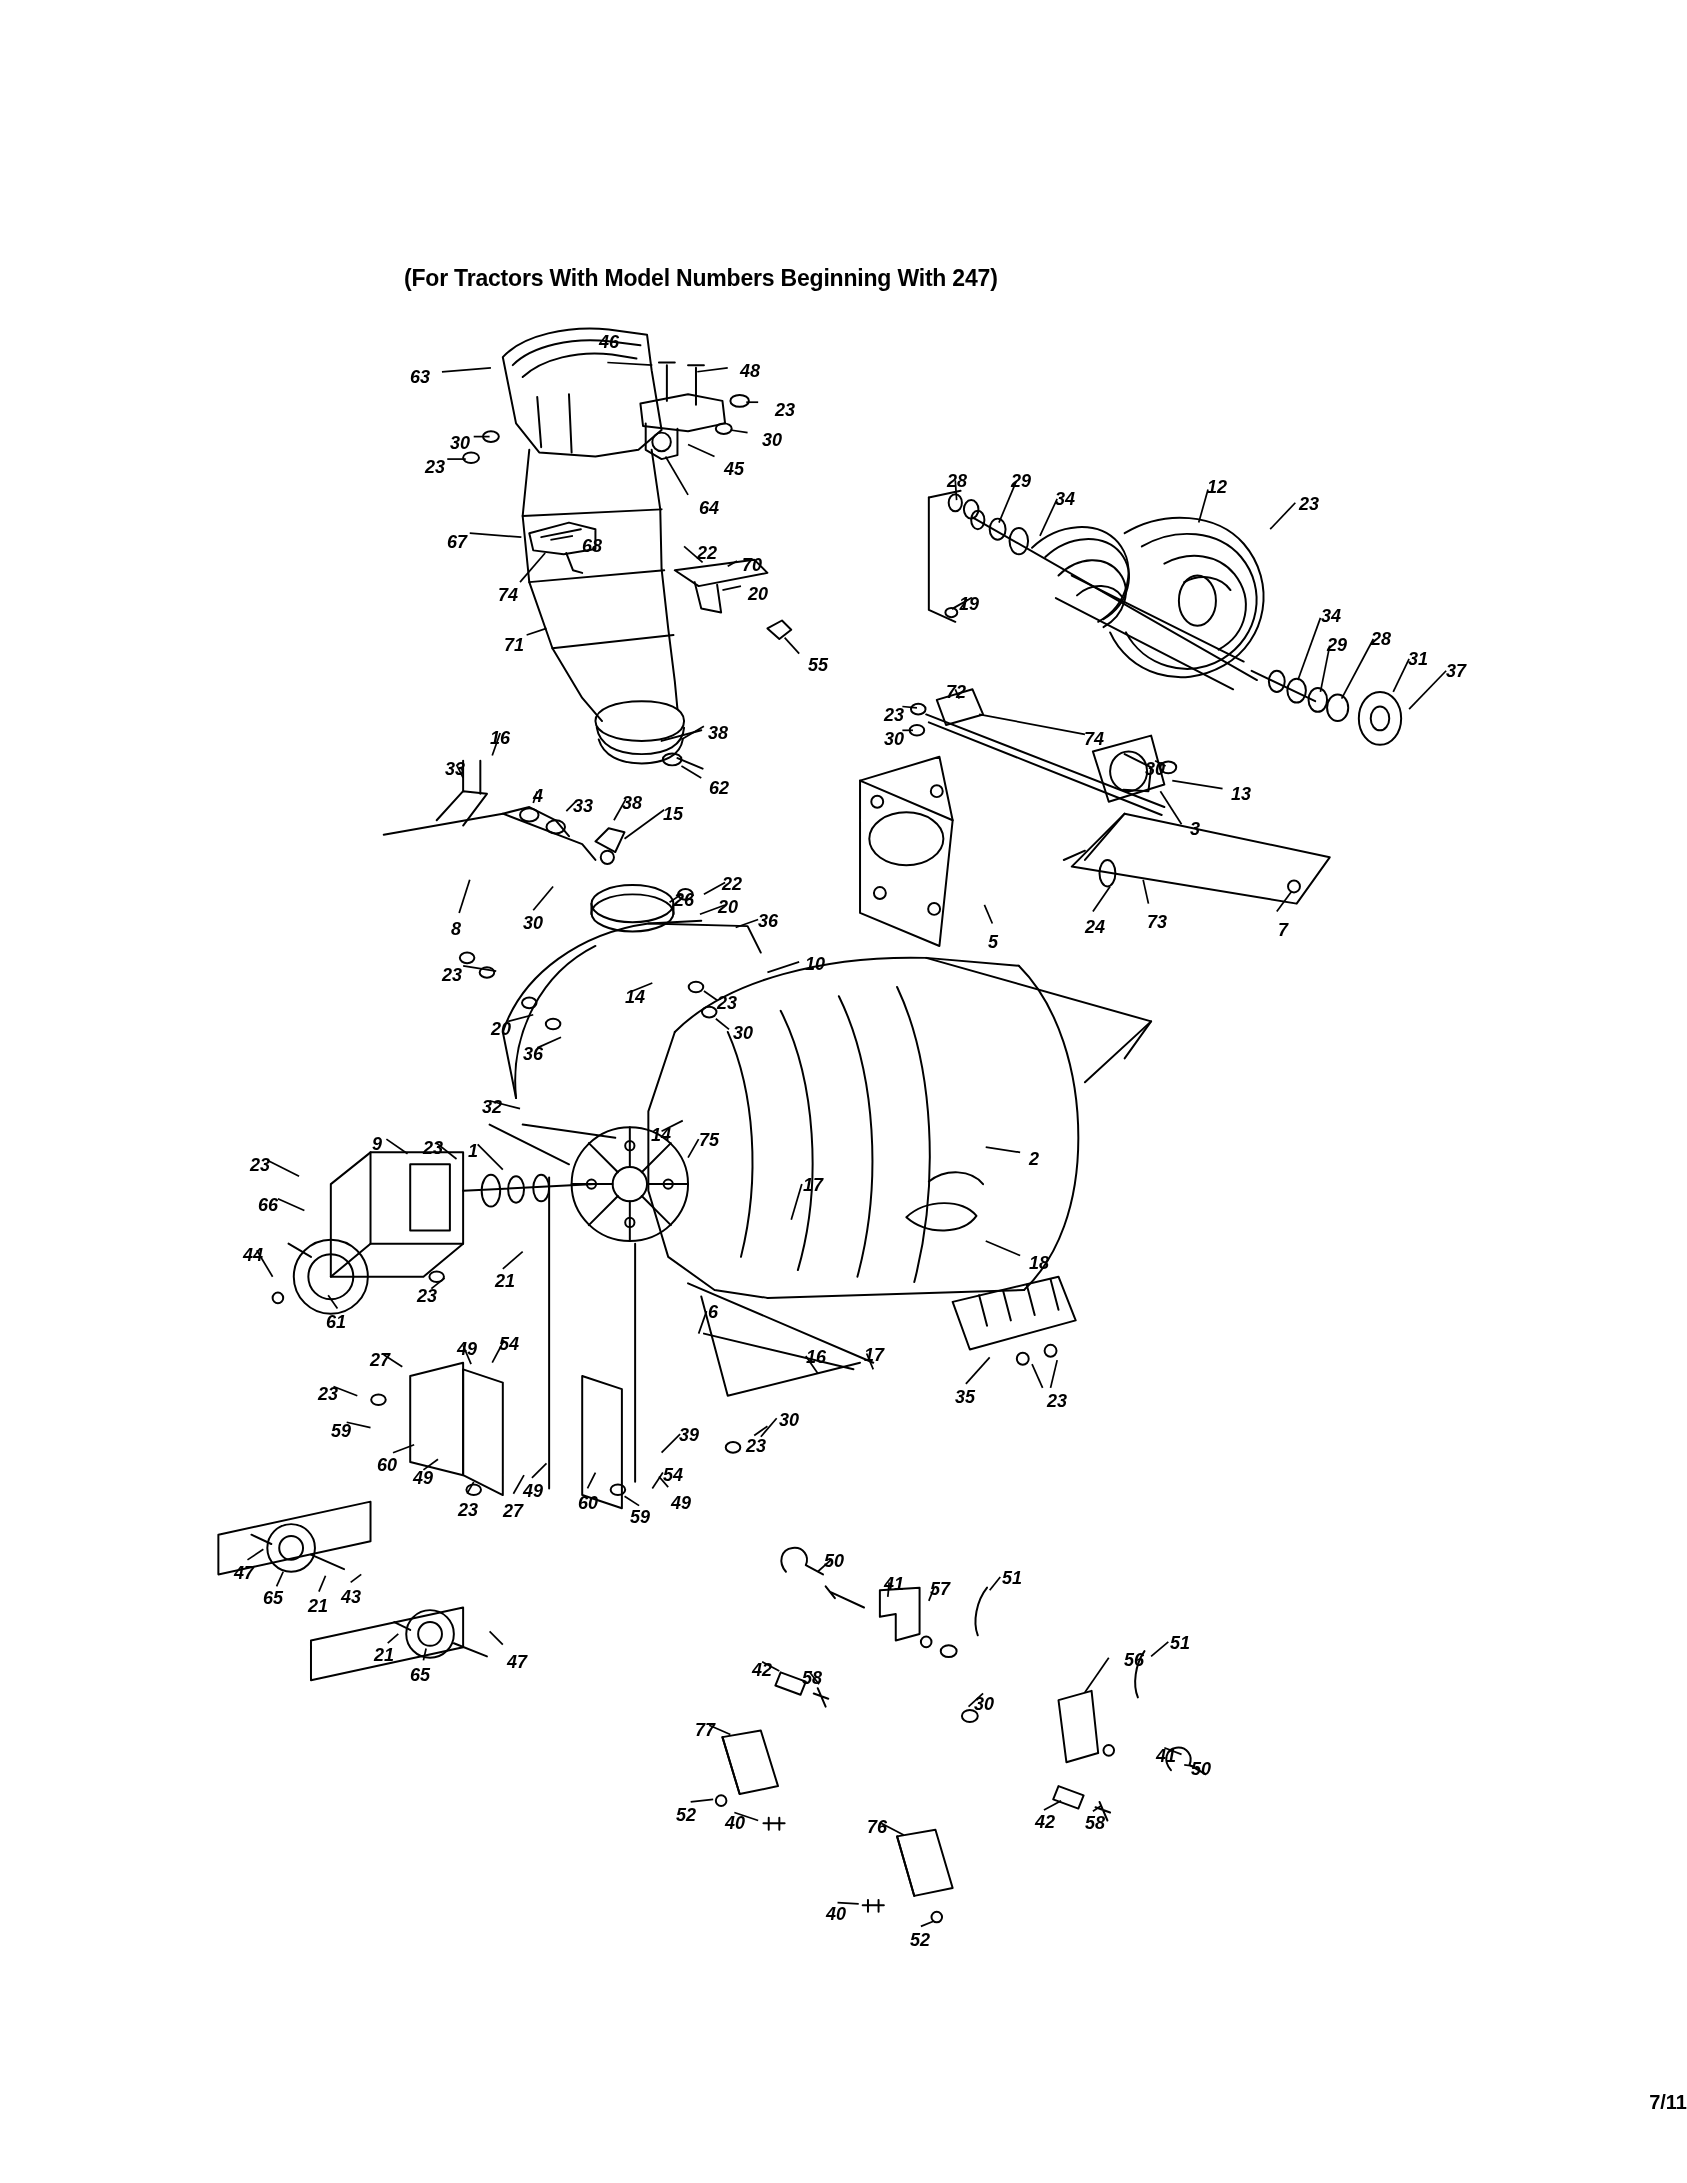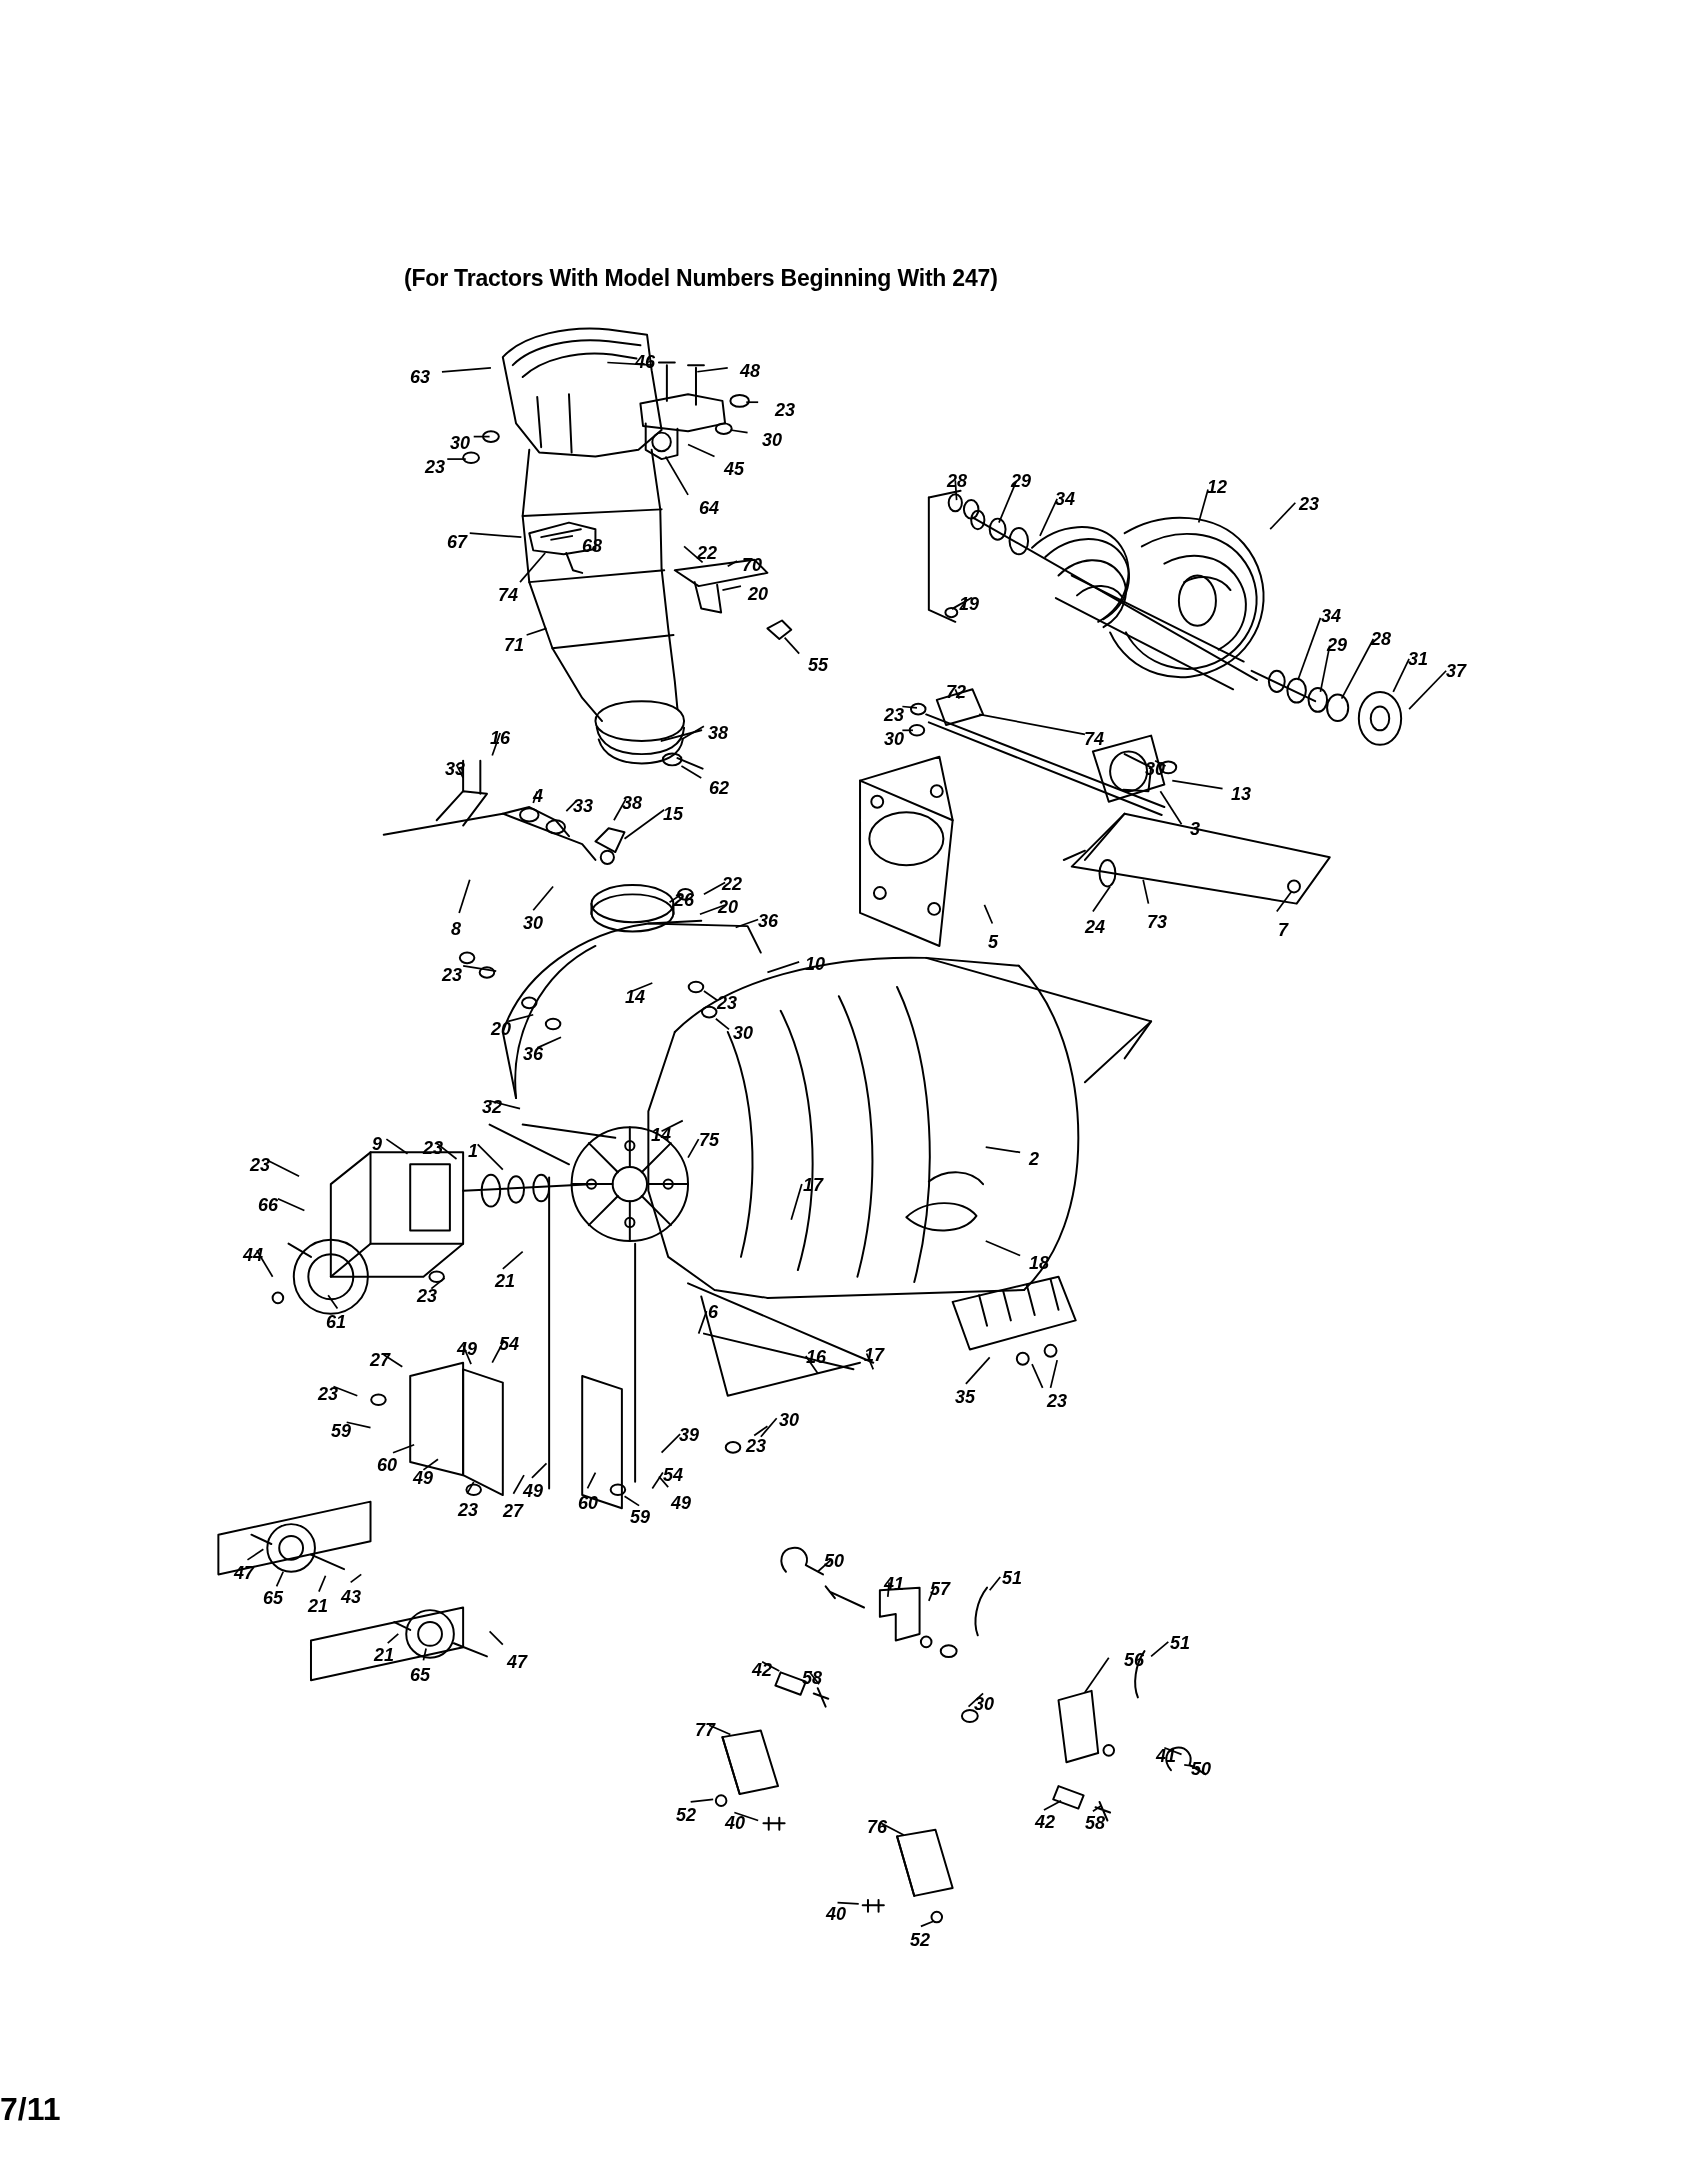--- a/index.html
+++ b/index.html
@@ -29,22 +29,22 @@
     font-size: 23px;
     font-weight: bold;
     letter-spacing: -0.2px;
     white-space: nowrap;
   }
   .page-number {
     position: absolute;
     left: 0;
     top: 2091px;
     width: 1687px;
-    text-align: left;
-    font-size: 32px;
+    text-align: right;
+    font-size: 20px;
     font-weight: bold;
   }
   
   .callout {
     position: absolute;
     font-family: "Liberation Sans", sans-serif;
     font-style: italic;
     font-weight: bold;
     font-size: 18px;
     line-height: 18px;
@@ -434,21 +434,21 @@
         <path d="M1652 2738 L 1664 2730"></path>
         <path d="M1332 2756 L 1366 2774"></path>
         <path d="M1266 2876 L 1298 2878"></path>
         <path d="M1392 2912 L 1412 2904"></path>
       </g>
     </svg>
   </div>
 
   <div id="callout-layer">
       <div class="callout" style="left: 410px; top: 368px;">63</div>
-      <div class="callout" style="left: 599px; top: 353px; margin-left: 36px;">46</div>
+      <div class="callout" style="left: 599px; top: 333px;">46</div>
       <div class="callout" style="left: 740px; top: 362px;">48</div>
       <div class="callout" style="left: 775px; top: 401px;">23</div>
       <div class="callout" style="left: 450px; top: 434px;">30</div>
       <div class="callout" style="left: 762px; top: 431px;">30</div>
       <div class="callout" style="left: 425px; top: 458px;">23</div>
       <div class="callout" style="left: 724px; top: 460px;">45</div>
       <div class="callout" style="left: 699px; top: 499px;">64</div>
       <div class="callout" style="left: 447px; top: 533px;">67</div>
       <div class="callout" style="left: 582px; top: 537px;">68</div>
       <div class="callout" style="left: 498px; top: 586px;">74</div>

